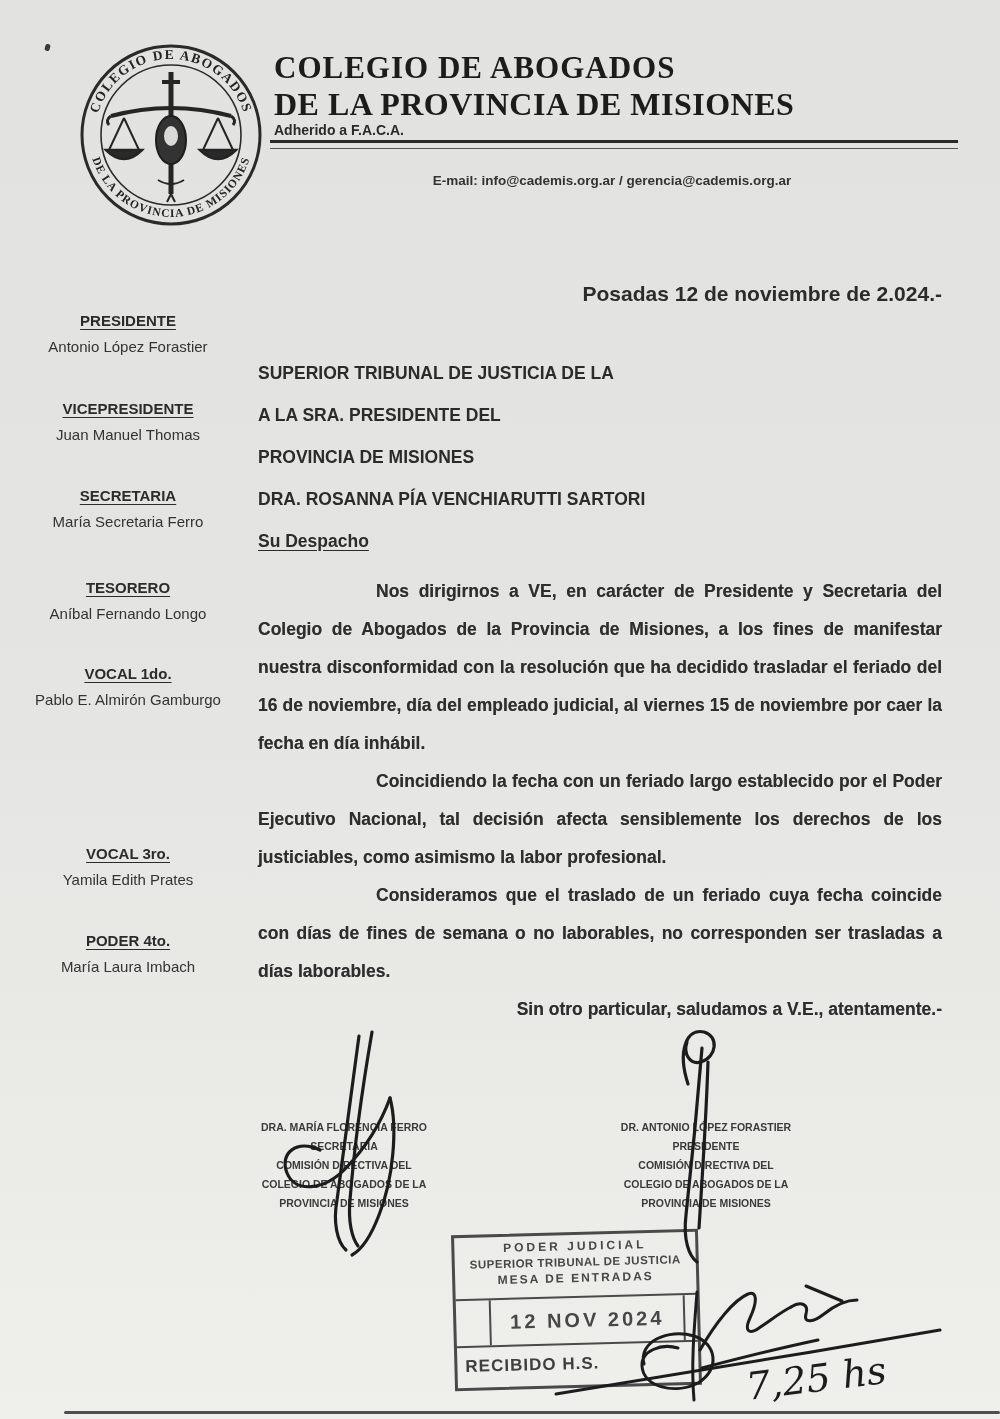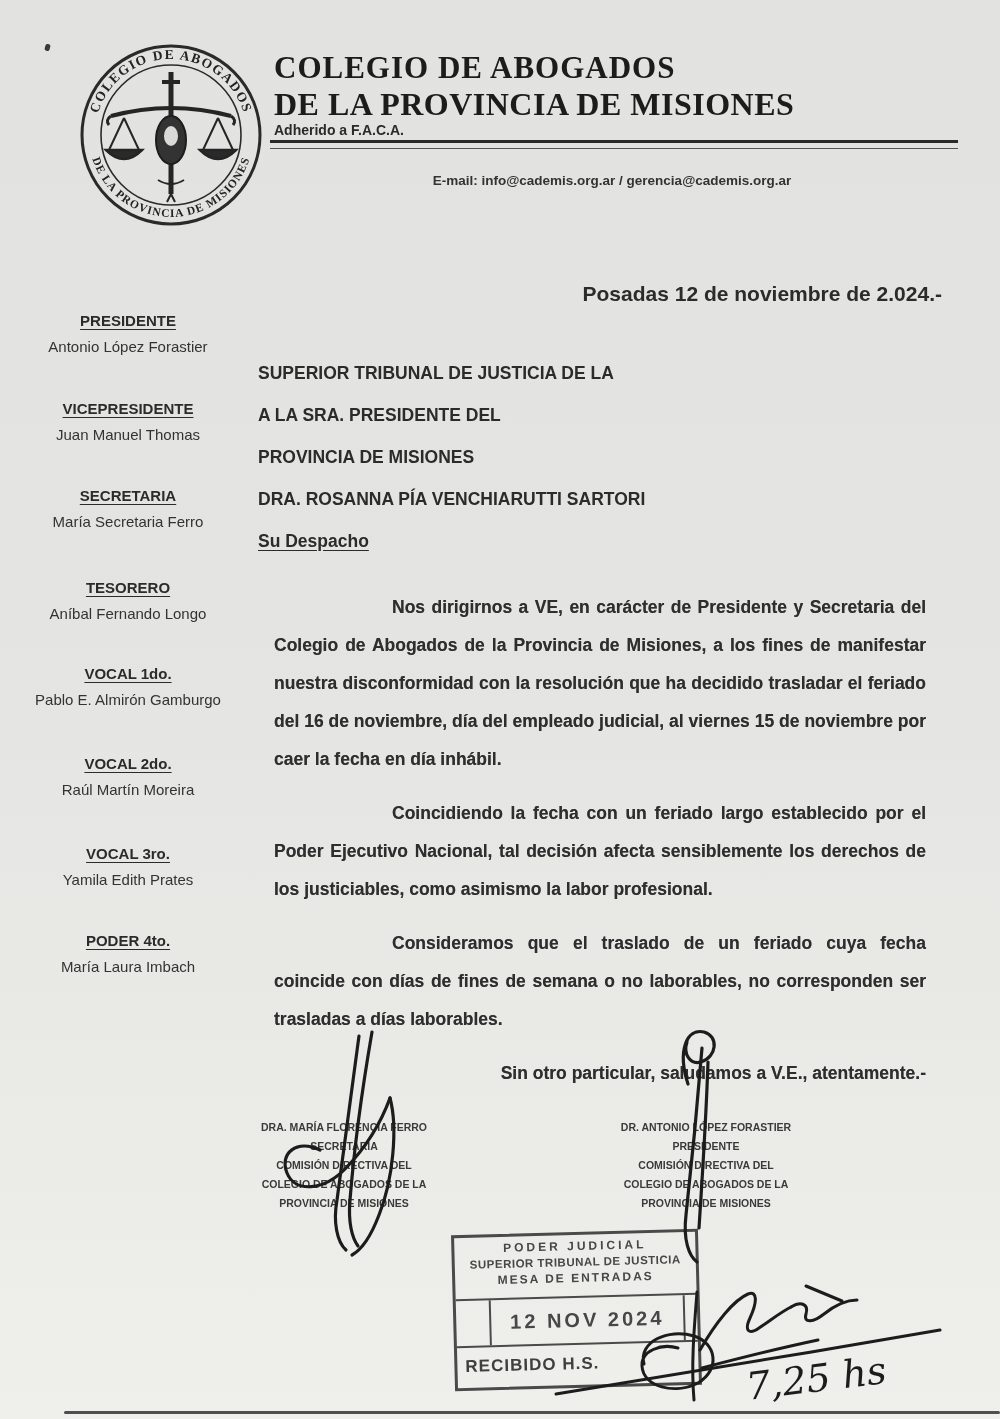--- a/index.html
+++ b/index.html
@@ -31,21 +31,21 @@
   .role .t{font-size:15px;font-weight:bold;text-decoration:underline;
            text-underline-offset:3px;color:#2b2b2b;}
   .role .n{margin-top:9px;font-size:15px;color:#333;text-align:center;}
   
   .recipient{left:258px;top:352px;width:520px;font-size:17.5px;font-weight:bold;color:#2b2b2b;}
   .recipient div{height:42px;line-height:42px;}
   .salut{text-decoration:underline;text-underline-offset:3px;}
   
   .letterbody{left:258px;top:572px;width:684px;font-size:17.5px;font-weight:bold;
               color:#2e2e2e;text-shadow:0 0 0.5px rgba(46,46,46,0.55);}
-  .letterbody p{margin:16px;line-height:38px;text-indent:118px;text-align:justify;}
+  .letterbody p{margin:0;line-height:38px;text-indent:118px;text-align:justify;}
   .letterbody p.last{text-align:right;}
   
   .sigblock{top:1118px;width:212px;text-align:center;font-size:10.5px;font-weight:bold;
             line-height:19px;color:#3a3a3a;}
   .sigblock.left{left:238px;}
   .sigblock.right{left:600px;}
   
   .stamp{left:453px;top:1232px;width:247px;height:156px;border:3px solid #4a4a4a;
          transform:rotate(-1.5deg);color:#474747;box-sizing:border-box;}
   .stamp .hd{height:63px;border-bottom:2px solid #4a4a4a;text-align:center;
@@ -127,24 +127,20 @@
     <div class="n">María Secretaria Ferro</div>
   </div>
   <div class="abs role" style="top:579px">
     <div class="t">TESORERO</div>
     <div class="n">Aníbal Fernando Longo</div>
   </div>
   <div class="abs role" style="top:665px">
     <div class="t">VOCAL 1do.</div>
     <div class="n">Pablo E. Almirón Gamburgo</div>
   </div>
-  <div class="abs role" style="top:755px">
-    <div class="t">VOCAL 2do.</div>
-    <div class="n">Raúl Martín Moreira</div>
-  </div>
   <div class="abs role" style="top:845px">
     <div class="t">VOCAL 3ro.</div>
     <div class="n">Yamila Edith Prates</div>
   </div>
   <div class="abs role" style="top:932px">
     <div class="t">PODER 4to.</div>
     <div class="n">María Laura Imbach</div>
   </div>
 
   <div class="abs recipient">

